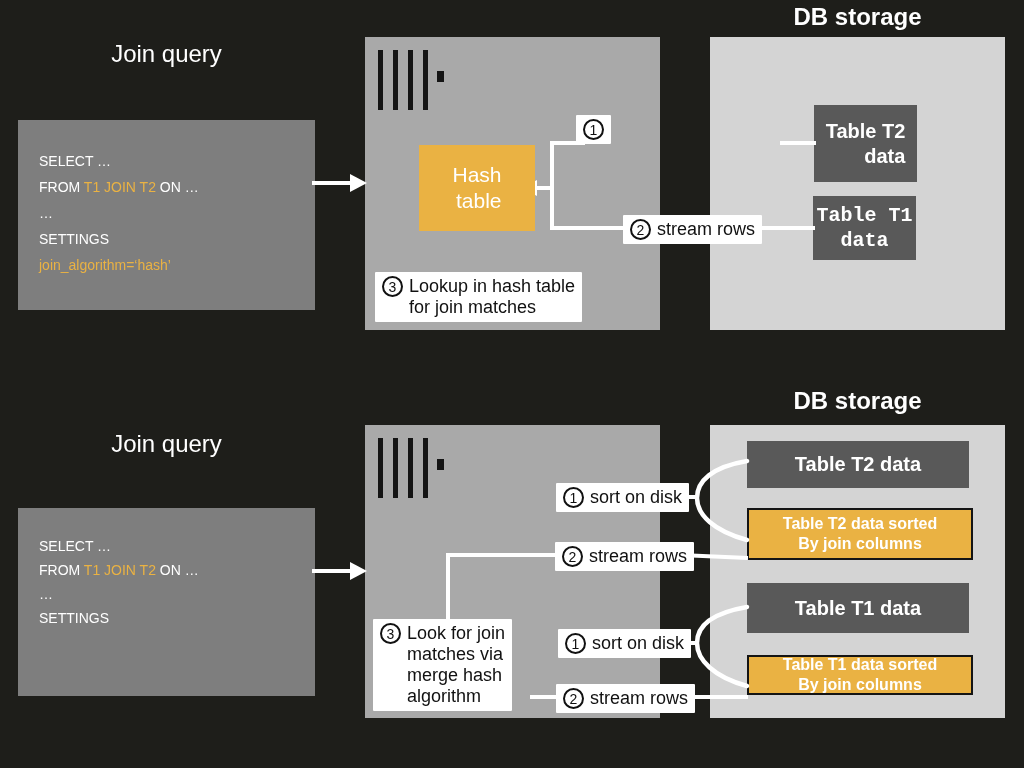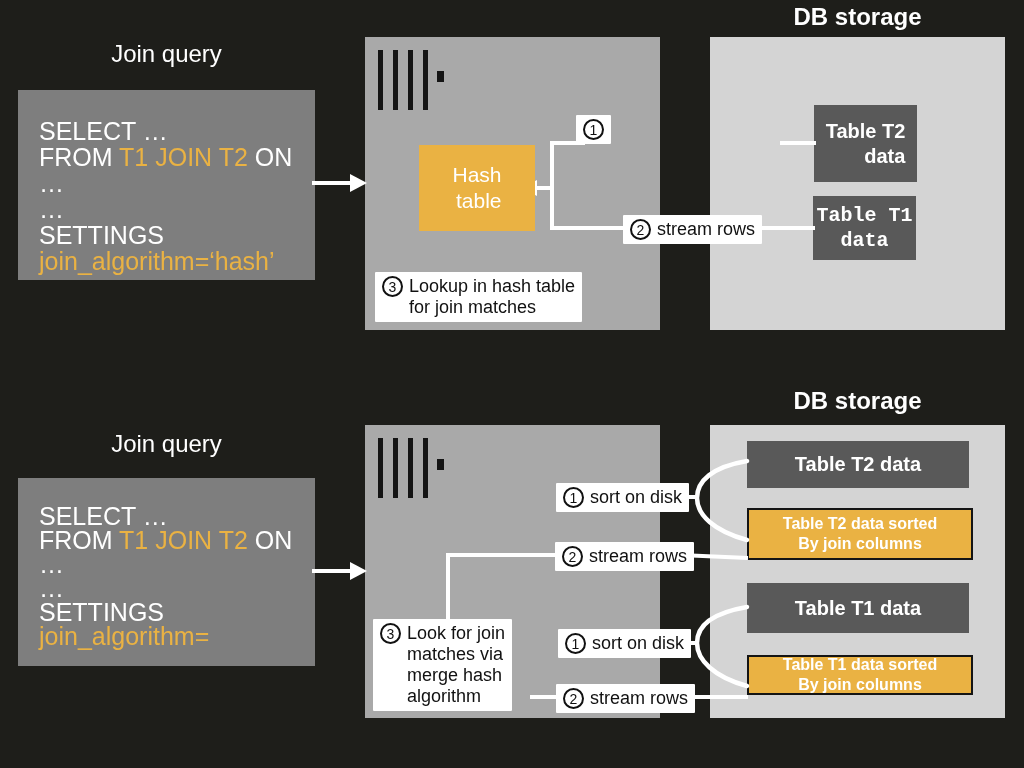--- a/index.html
+++ b/index.html
@@ -12,21 +12,21 @@
   body{font-family:"Liberation Sans","DejaVu Sans",sans-serif;}
   .canvas{position:relative;width:1024px;height:768px;background:var(--background);overflow:hidden;}
   .layer{position:absolute;inset:0;}
   svg.connectors{position:absolute;inset:0;z-index:5;}
   svg.connectors .ln{stroke:var(--line);stroke-width:4;fill:none;}
   svg.connectors .crv{stroke:var(--line);stroke-width:4.5;fill:none;stroke-linecap:round;}
   svg.connectors .head{fill:var(--line);stroke:none;}
 
   .heading{position:absolute;color:var(--text-light);font-size:24px;font-weight:normal;text-align:center;z-index:4;}
   .query-box{position:absolute;background:var(--query-box);color:var(--text-light);
-    font-size:25px;line-height:26px;z-index:4;}
+    font-size:14px;line-height:26px;z-index:4;margin-top:30px;}
   .query-box .inner{padding:28px 0 0 21px;}
   .q-accent{color:var(--accent-orange);}
   .server-box{position:absolute;background:var(--server-box);z-index:2;}
   .db-box{position:absolute;background:var(--db-box);z-index:2;}
 
   .ch-logo{position:absolute;left:13px;top:13px;width:67px;height:60px;}
   .ch-logo .bars{display:flex;gap:10px;height:60px;}
   .ch-logo .bar{width:5px;height:60px;background:#141414;}
   .ch-logo .dot{position:absolute;left:59px;top:21px;width:7px;height:11px;background:#141414;}
 
@@ -134,21 +134,20 @@
   <div class="layer">
 
     <div class="heading" style="left:18px;top:430px;width:297px;">Join query</div>
 
     <div class="query-box" style="left:18px;top:478px;width:297px;height:188px;line-height:24px;">
       <div class="inner" style="padding-top:26px;">
         <div><span>SELECT …</span></div>
         <div><span>FROM </span><span class="q-accent">T1 JOIN T2</span><span> ON …</span></div>
         <div><span>…</span></div>
         <div><span>SETTINGS</span></div>
-        <div class="q-accent"><span>join_algorithm=</span></div>
       </div>
     </div>
 
     <div class="server-box" style="left:365px;top:425px;width:295px;height:293px;">
       <div class="ch-logo">
         <div class="bars">
             <div class="bar"></div>
             <div class="bar"></div>
             <div class="bar"></div>
             <div class="bar"></div>

